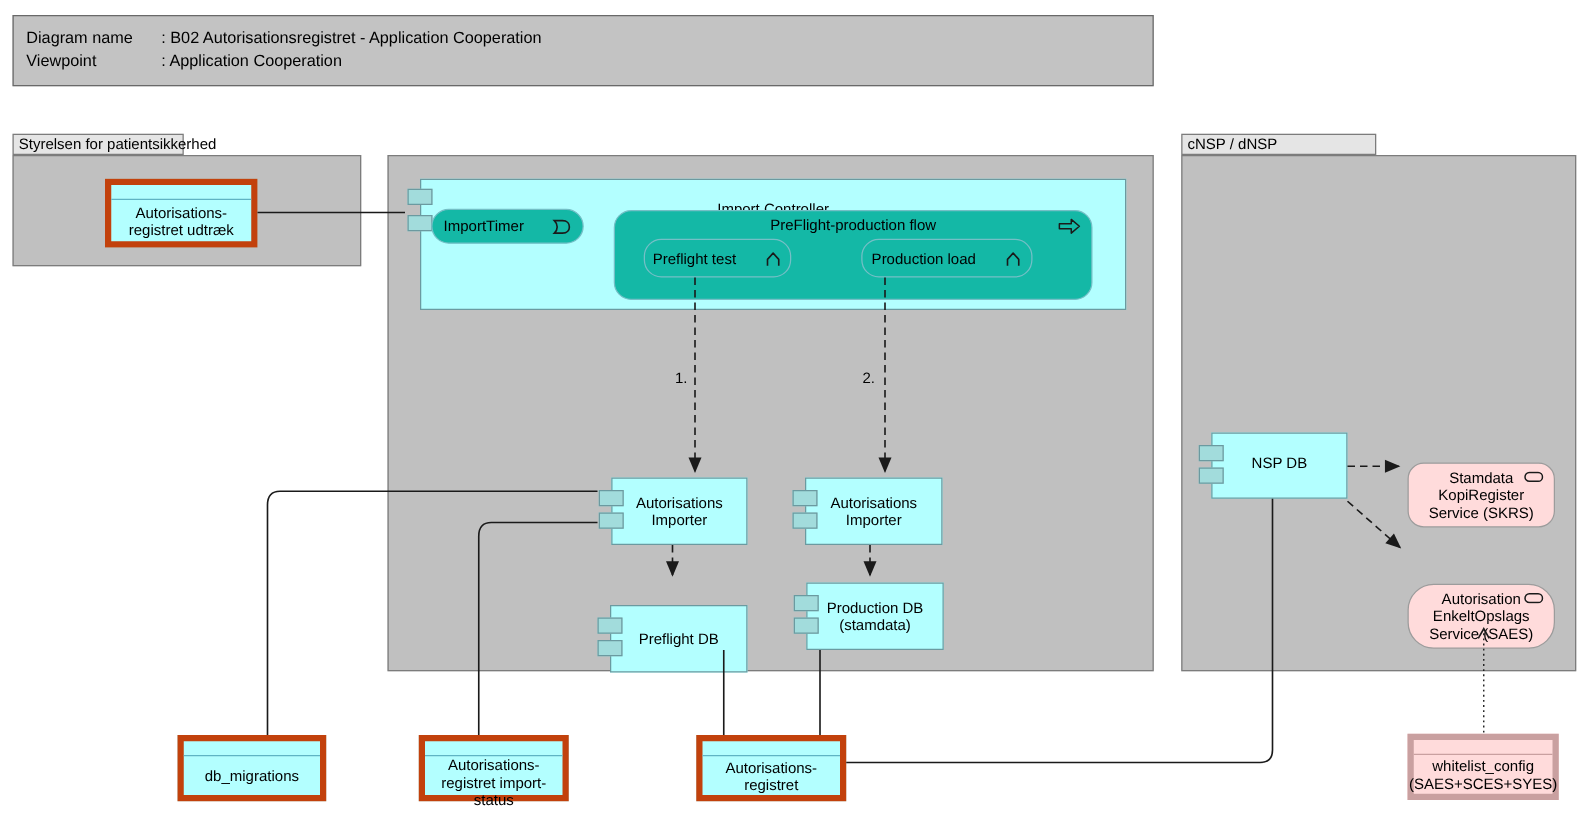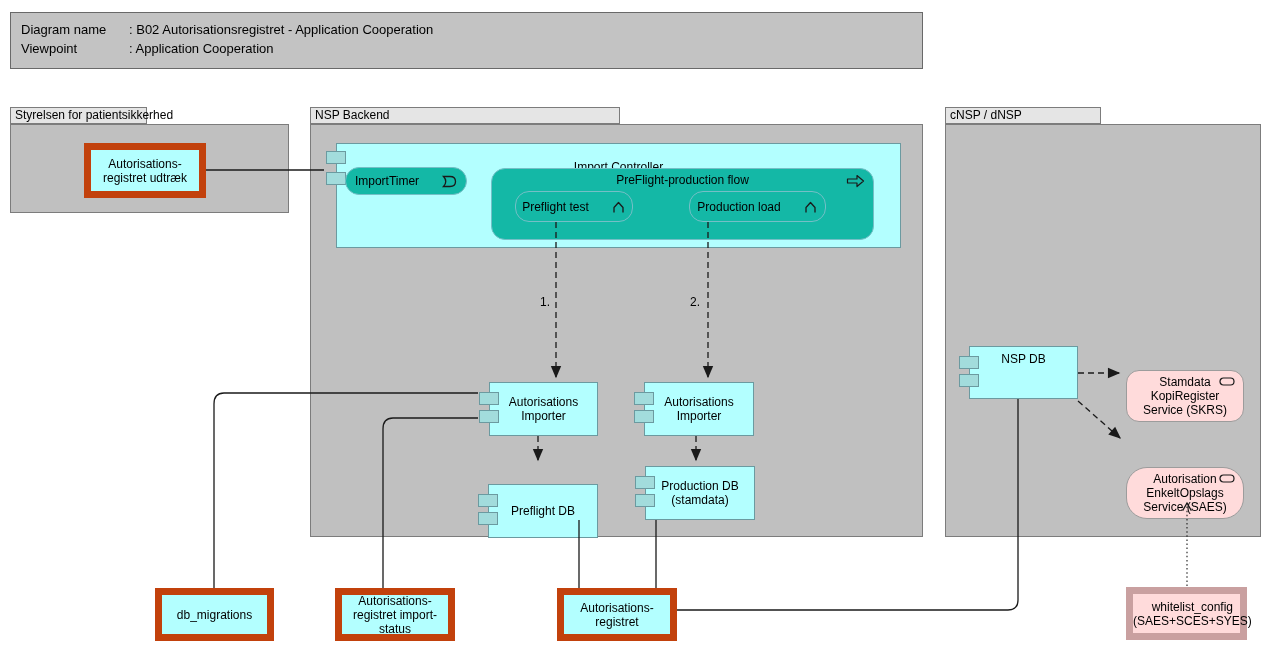--- a/index.html
+++ b/index.html
@@ -47,22 +47,22 @@
   
   .rnd{
     position:absolute;background:#14b8a6;border:1px solid #74bfc6;
     border-radius:14px;box-sizing:border-box;display:flex;align-items:center;
     justify-content:center;gap:22px;z-index:2;font-size:12px;text-align:right;
   }
   .rnd.container{align-items:flex-start;justify-content:center;padding-top:4px;}
   .rnd .ic{flex:none;}
   
   .dobj{
-    position:absolute;background:#b3ffff;border:7px solid #c2410c;
-    box-sizing:border-box;display:flex;z-index:1;
+    position:absolute;background:#b3ffff;border:5px solid #c2410c;
+    box-sizing:border-box;display:flex;flex-direction:column;z-index:1;
   }
   .dobj .strip{flex:none;height:11px;border-bottom:1px solid #5fb4c4;}
   .dobj.pink{background:#ffdbdb;border-color:#c9a0a0;}
   .dobj.pink .strip{border-bottom-color:#c9a0a0;}
   
   .service{
     position:absolute;background:#ffdbdb;border:1px solid #9c9c9c;
     border-radius:13px;box-sizing:border-box;display:flex;z-index:1;margin-top:23px;
   }
   .service .oval{position:absolute;top:6px;right:8px;}
@@ -78,21 +78,20 @@
 <div id="canvas">
 
   <div class="title-block">
     <div class="title-row"><span class="t-label">Diagram name</span><span>: B02 Autorisationsregistret - Application Cooperation</span></div>
     <div class="title-row"><span class="t-label">Viewpoint</span><span>: Application Cooperation</span></div>
   </div>
 
   <div class="group-tab" style="left:10px;top:107px;width:137px;"><span>Styrelsen for patientsikkerhed</span></div>
   <div class="group-body" style="left:10px;top:124px;width:279px;height:89px;"></div>
 
-  <div class="group-tab" style="left:310px;top:107px;width:310px;"><span>NSP Backend</span></div>
   <div class="group-body" style="left:310px;top:124px;width:613px;height:413px;"></div>
 
   <div class="group-tab" style="left:945px;top:107px;width:156px;"><span>cNSP / dNSP</span></div>
   <div class="group-body" style="left:945px;top:124px;width:316px;height:413px;"></div>
 
   <div class="dobj" style="left:84px;top:143px;width:122px;height:55px;">
     <span class="strip"></span>
     <span class="lbl">Autorisations-
 registret udtræk</span>
   </div>
@@ -154,42 +153,42 @@
   <div class="comp" style="left:645px;top:466px;width:110px;height:54px;">
     <span class="tabsq t1"></span>
     <span class="tabsq t2"></span>
     <span class="lbl">Production DB
 (stamdata)</span>
   </div>
 
   <div class="comp" style="left:969px;top:346px;width:109px;height:53px;">
     <span class="tabsq t1"></span>
     <span class="tabsq t2"></span>
-    <span class="lbl" style="align-items:flex-start;padding-top:5px;">NSP DB</span>
+    <span class="lbl" style="align-items:flex-start;padding-top:16px;">NSP DB</span>
   </div>
 
   <div class="service" style="left:1126px;top:347px;width:118px;height:52px;">
     <span class="lbl">Stamdata
 KopiRegister
 Service (SKRS)</span>
     <svg class="oval" width="16" height="9">
         <rect x="1" y="1" width="14" height="7" rx="3.5" fill="none" stroke="#1a1a1a" stroke-width="1.2"></rect>
       </svg>
   </div>
 
   <div class="service" style="left:1126px;top:444px;width:118px;height:52px;border-radius:21px;">
     <span class="lbl">Autorisation
 EnkeltOpslags
 Service (SAES)</span>
     <svg class="oval" width="16" height="9">
         <rect x="1" y="1" width="14" height="7" rx="3.5" fill="none" stroke="#1a1a1a" stroke-width="1.2"></rect>
       </svg>
   </div>
 
-  <div class="dobj" style="left:155px;top:588px;width:119px;height:53px;">
+  <div class="dobj" style="left:142px;top:588px;width:119px;height:53px;">
     <span class="strip"></span>
     <span class="lbl">db_migrations</span>
   </div>
 
   <div class="dobj" style="left:335px;top:588px;width:120px;height:53px;">
     <span class="strip"></span>
     <span class="lbl">Autorisations-
 registret import-
 status</span>
   </div>

